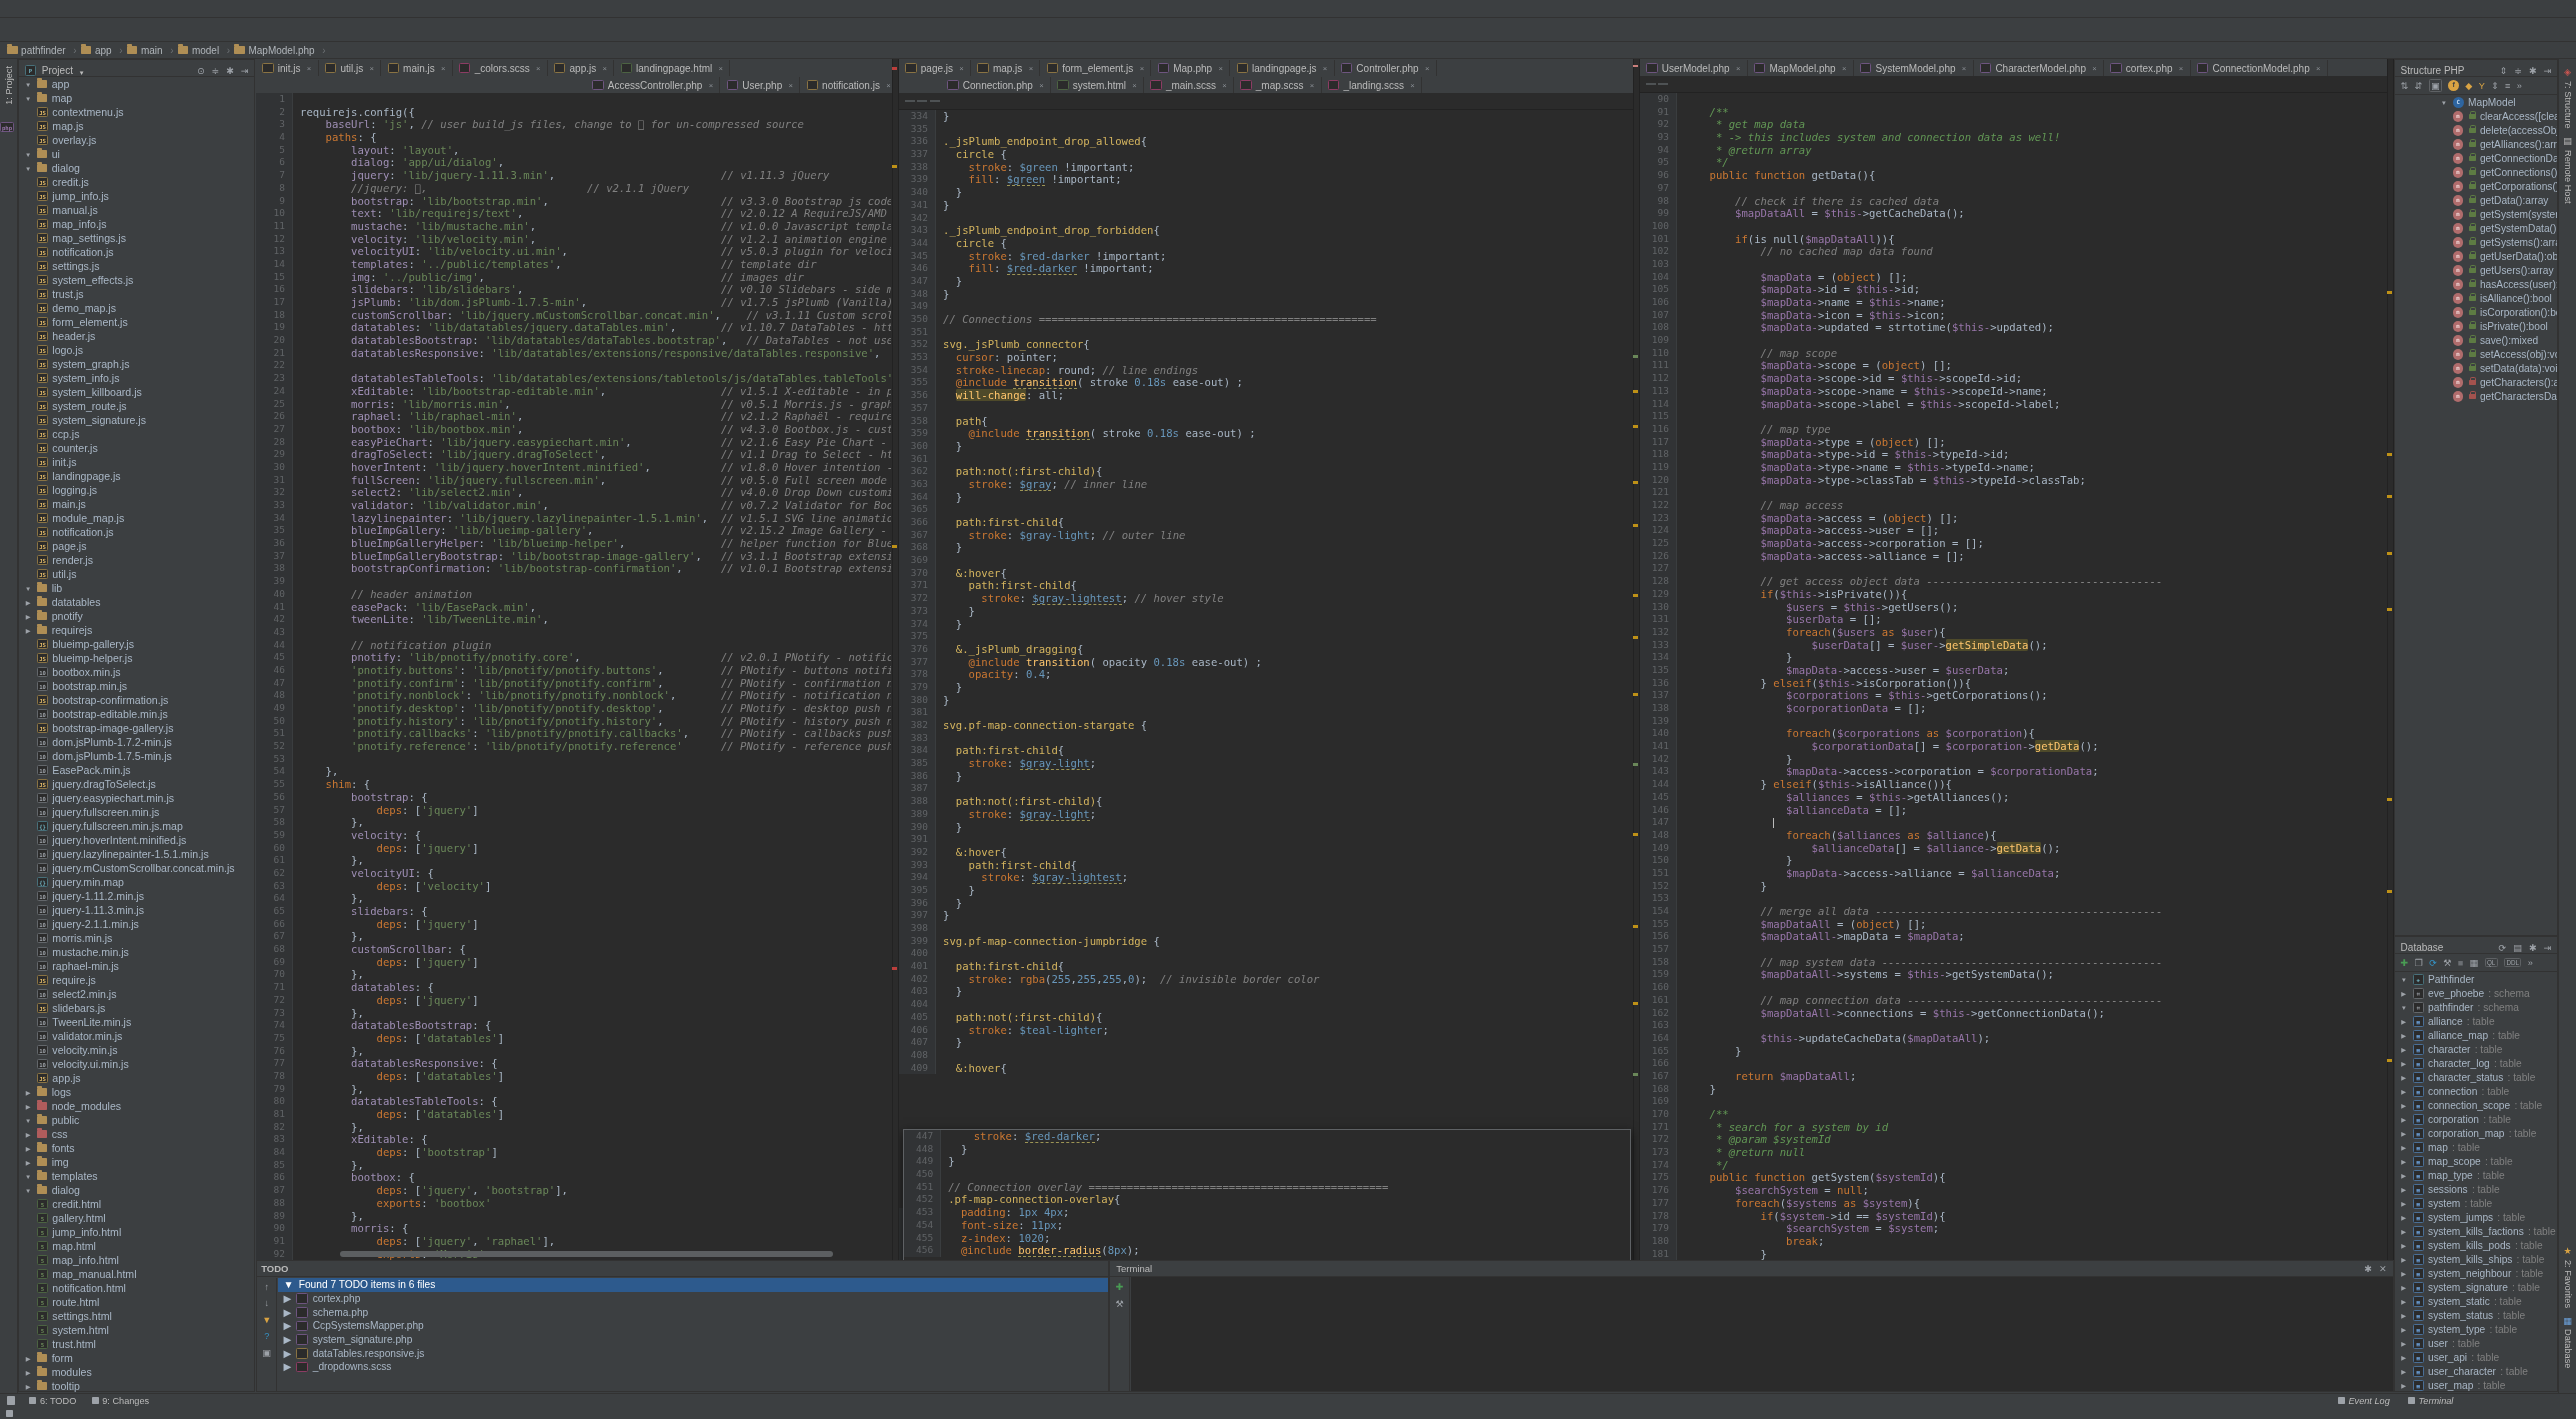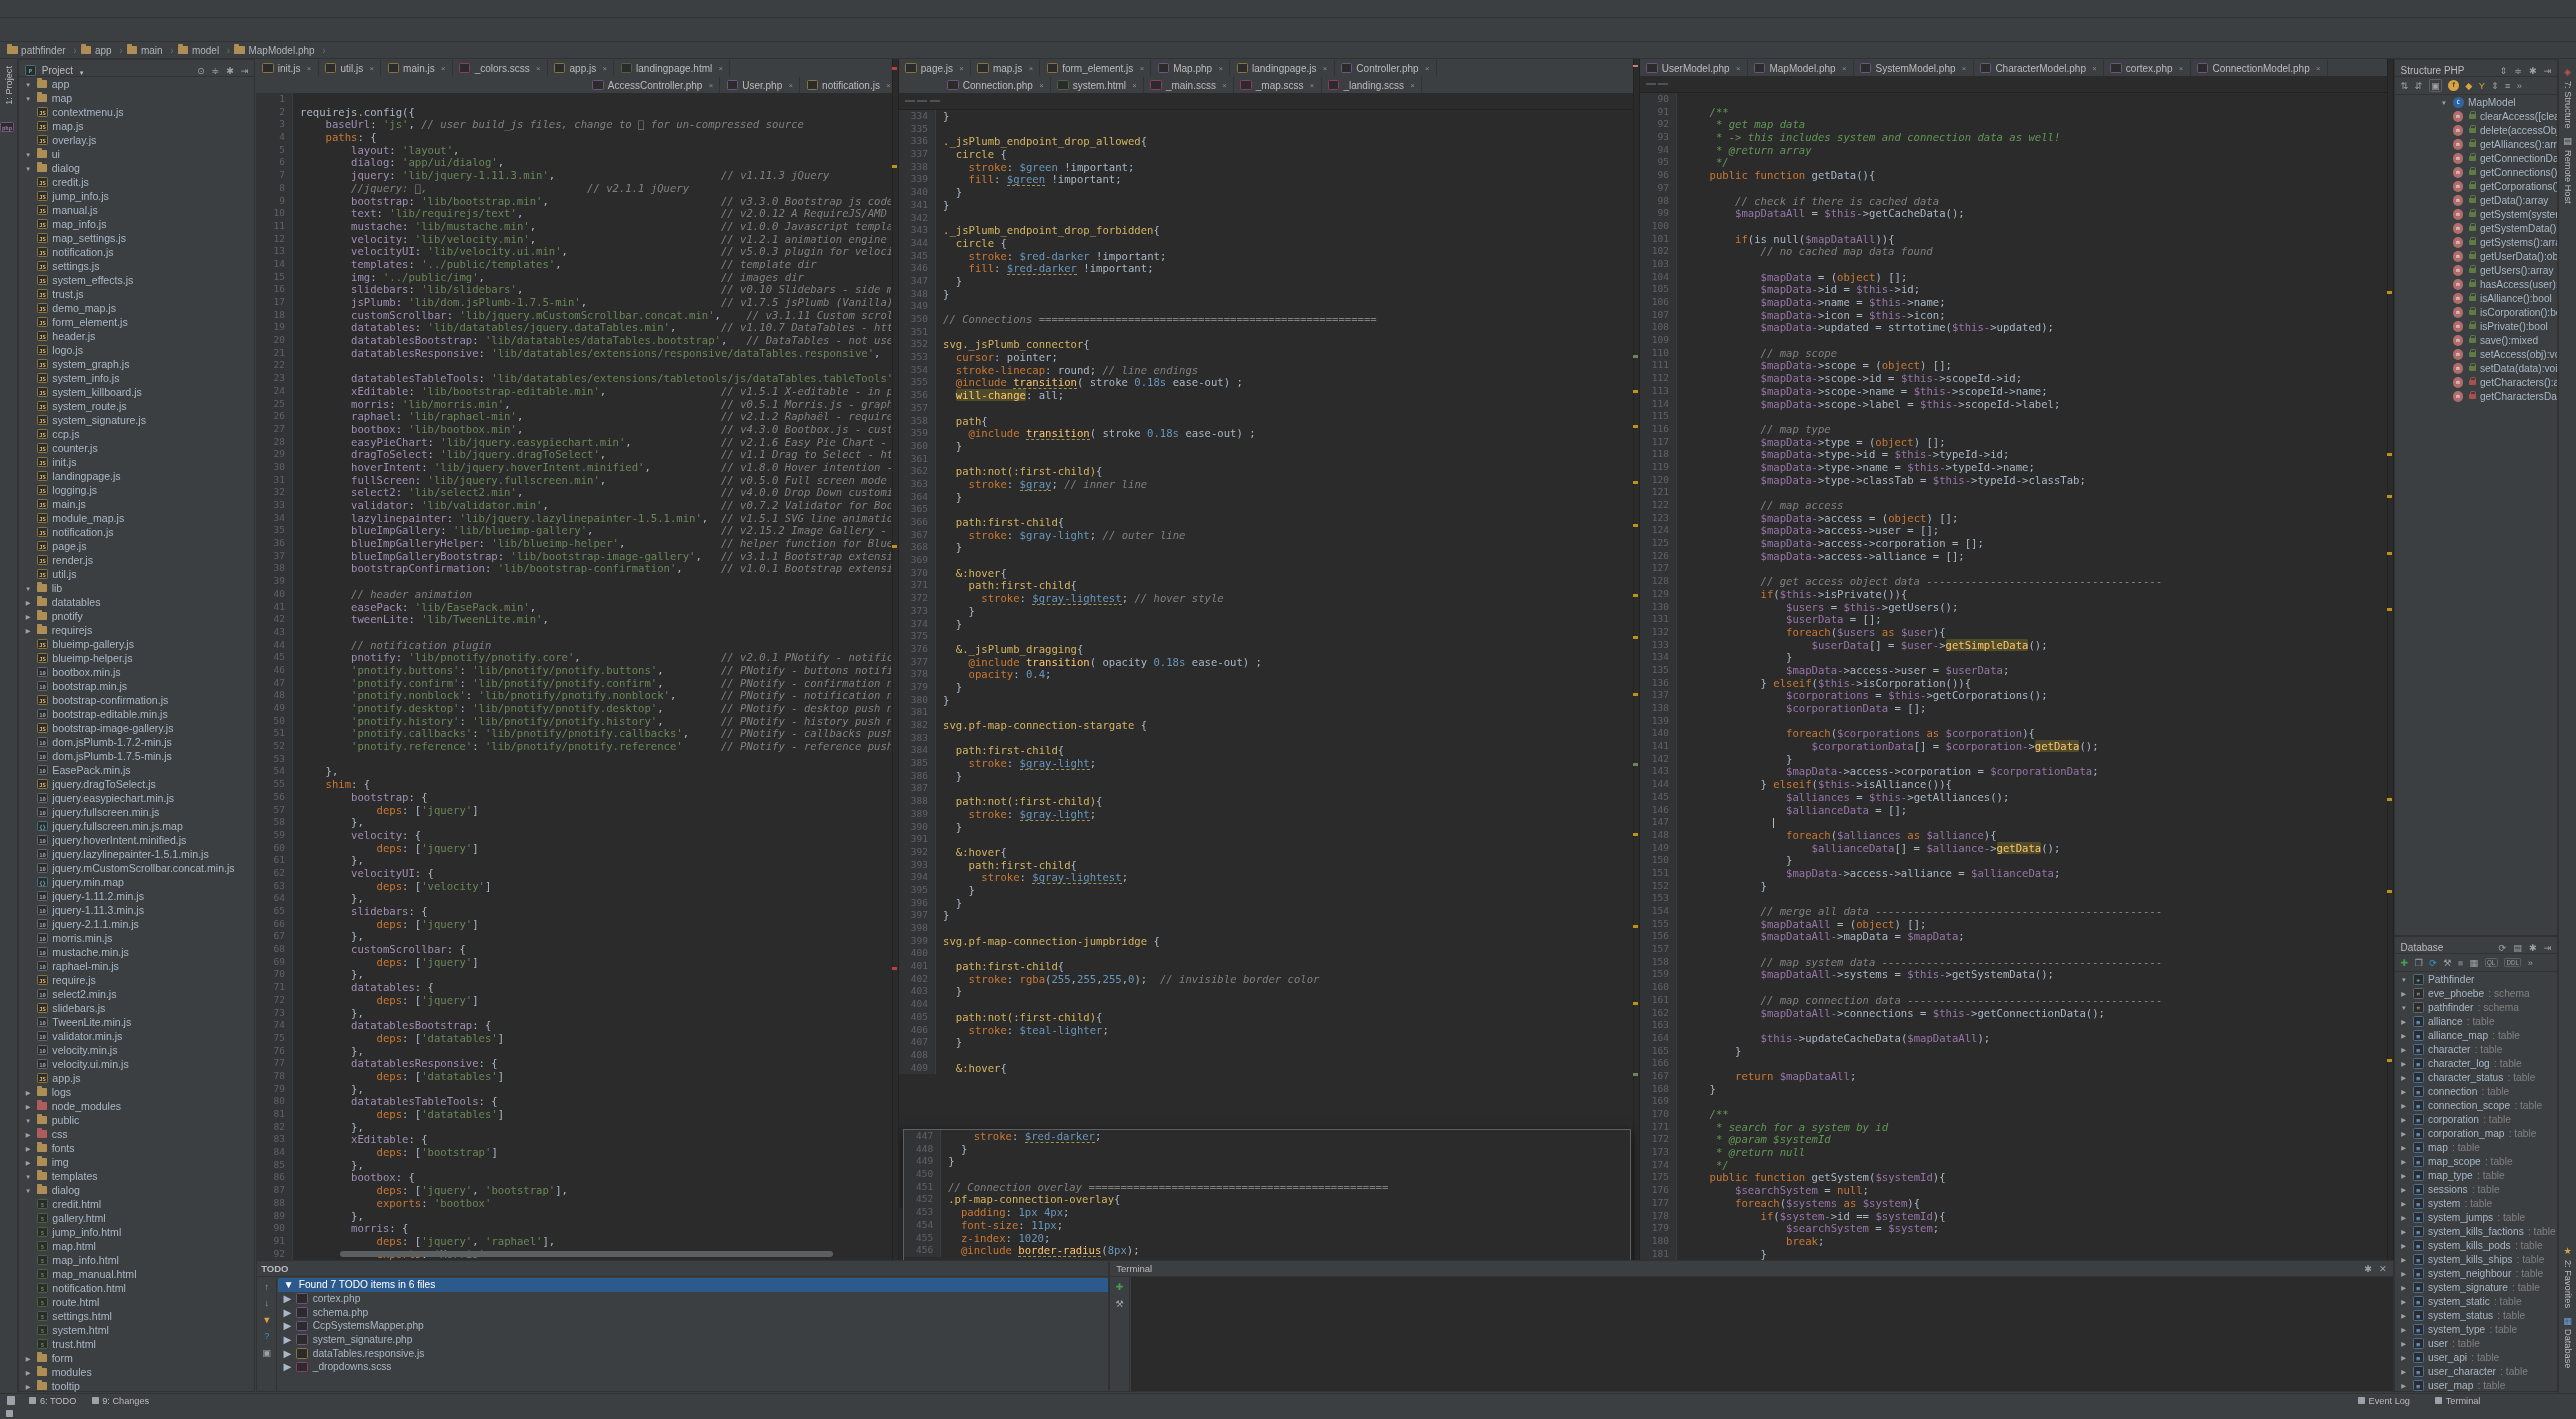--- a/index.html
+++ b/index.html
@@ -1644,21 +1644,21 @@
   <span style="display:flex;gap:4.2px;">
       <span class="bb-item">
         <span class="sq"></span>
         <span>6: TODO</span>
       </span>
       <span class="bb-item">
         <span class="sq"></span>
         <span>9: Changes</span>
       </span>
     </span>
-  <span style="margin-left:auto;display:flex;gap:14px;margin-right:83px;">
+  <span style="margin-left:auto;display:flex;gap:7px;margin-right:110px;font-style:italic;">
       <span class="bb-item">
         <span class="sq"></span>
         <span>Event Log</span>
       </span>
       <span class="bb-item">
         <span class="sq"></span>
         <span>Terminal</span>
       </span>
     </span>
 </div>

